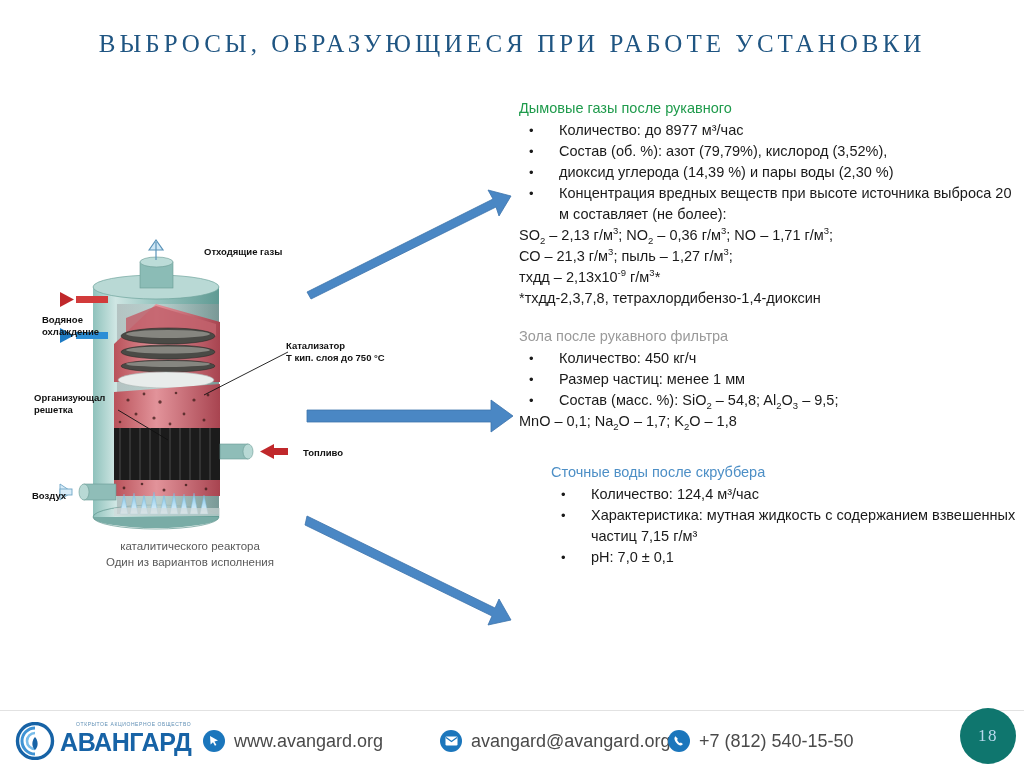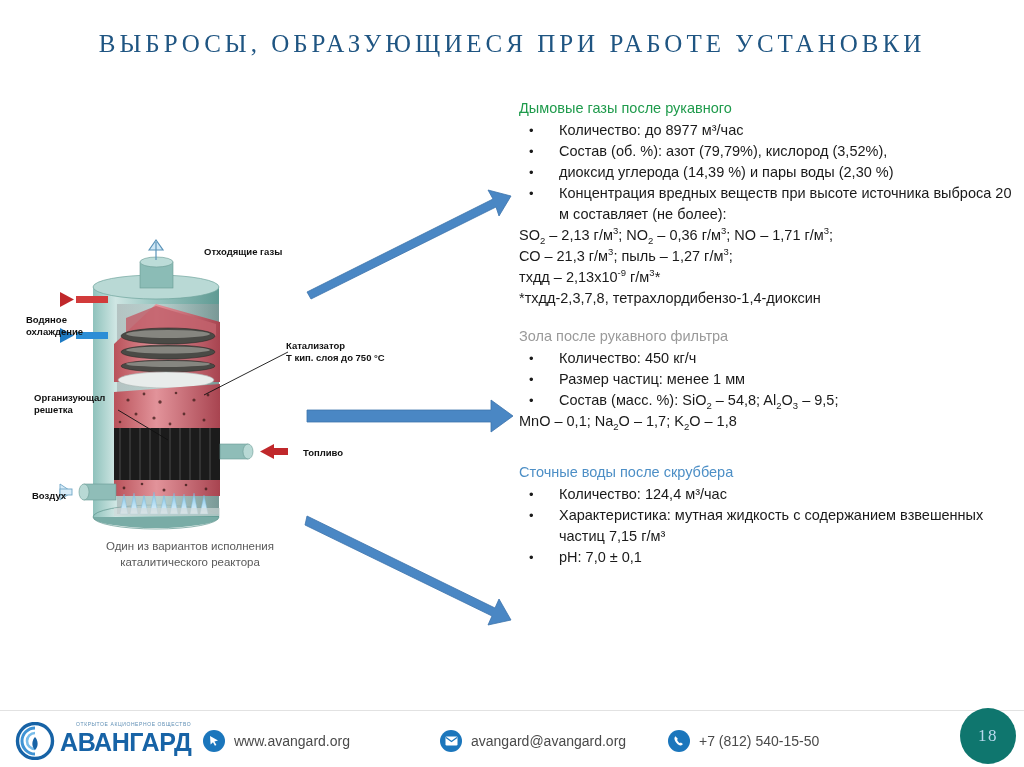--- a/index.html
+++ b/index.html
@@ -45,21 +45,21 @@
   .diag-label {
     position: absolute;
     font-family: "Liberation Sans", sans-serif;
     font-size: 9.5px;
     color: #111111;
     line-height: 12px;
     white-space: nowrap;
     font-weight: bold;
   }
   #label-flue-gas   { left: 196px; top: 14px; }
-  #label-water-cool { left: 18px;  top: 82px; }
+  #label-water-cool { left: 34px;  top: 82px; }
   #label-catalyst   { left: 278px; top: 108px; }
   #label-grid       { left: 26px;  top: 160px; }
   #label-fuel       { left: 295px; top: 215px; }
   #label-air        { left: 24px;  top: 258px; }
 
   #diagram-caption {
     position: absolute;
     left: 40px;
     top: 538px;
     width: 300px;
@@ -115,21 +115,21 @@
     font-size: 14.5px;
     line-height: 21px;
     color: #1a1a1a;
     padding-left: 0;
   }
   sub, sup {
     font-size: 9.5px;
     line-height: 0;
   }
   #block-ash { margin-top: 17px; }
-  #block-water { margin-top: 30px; }
+  #block-water { margin-top: 30px; margin-left: 32px; }
 
   
   #footer {
     position: absolute;
     left: 0;
     bottom: 0;
     width: 1024px;
     height: 57px;
     margin-top: 24px;
   }
@@ -167,21 +167,21 @@
     letter-spacing: -0.4px;
     color: #1763a6;
     white-space: nowrap;
   }
   .contact-item {
     position: absolute;
     top: 20px;
     display: flex;
     align-items: center;
     gap: 9px;
-    font-size: 14px;
+    font-size: 18px;
     color: #4a4a4a;
     white-space: nowrap;
   }
   #contact-web   { left: 203px; }
   #contact-mail  { left: 440px; }
   #contact-phone { left: 668px; }
   .contact-icon {
     width: 22px;
     height: 22px;
     border-radius: 50%;
@@ -353,22 +353,22 @@
   <div class="diag-label" id="label-grid">
     <div>Организующал</div>
     <div>решетка</div>
   </div>
 
   <div class="diag-label" id="label-fuel">Топливо</div>
   <div class="diag-label" id="label-air">Воздух</div>
 </div>
 
 <div id="diagram-caption">
+  <div>каталитического реактора</div>
   <div>Один из вариантов исполнения</div>
-  <div>каталитического реактора</div>
 </div>
 
 <svg class="arrow-svg" id="arrow-top" viewBox="0 0 215 115">
   <path d="M2 107 L188 14 L183 5 L206 11 L194 31 L191 22 L6 114 Z" fill="#4a87c4" stroke="#3d74ac" stroke-width="0.8"></path>
 </svg>
 
 <svg class="arrow-svg" id="arrow-mid" viewBox="0 0 215 40">
   <path d="M2 12 L186 12 L186 2 L208 18 L186 34 L186 24 L2 24 Z" fill="#4a87c4" stroke="#3d74ac" stroke-width="0.8"></path>
 </svg>
 

